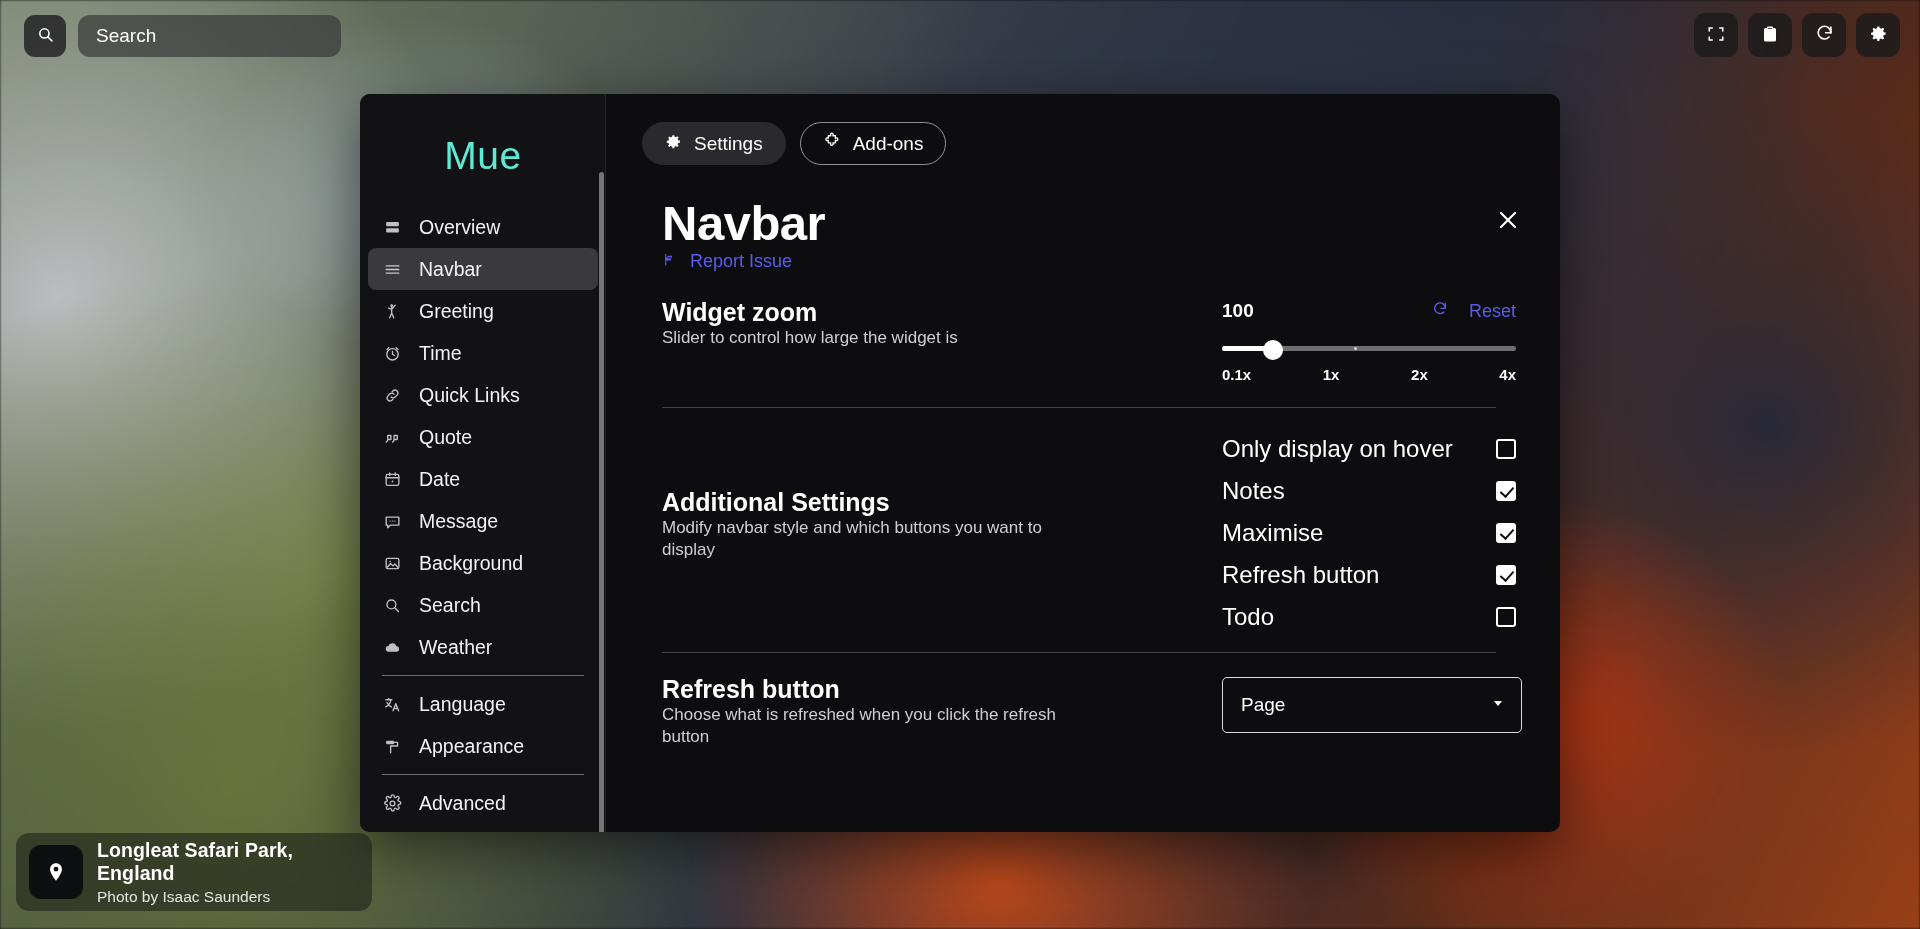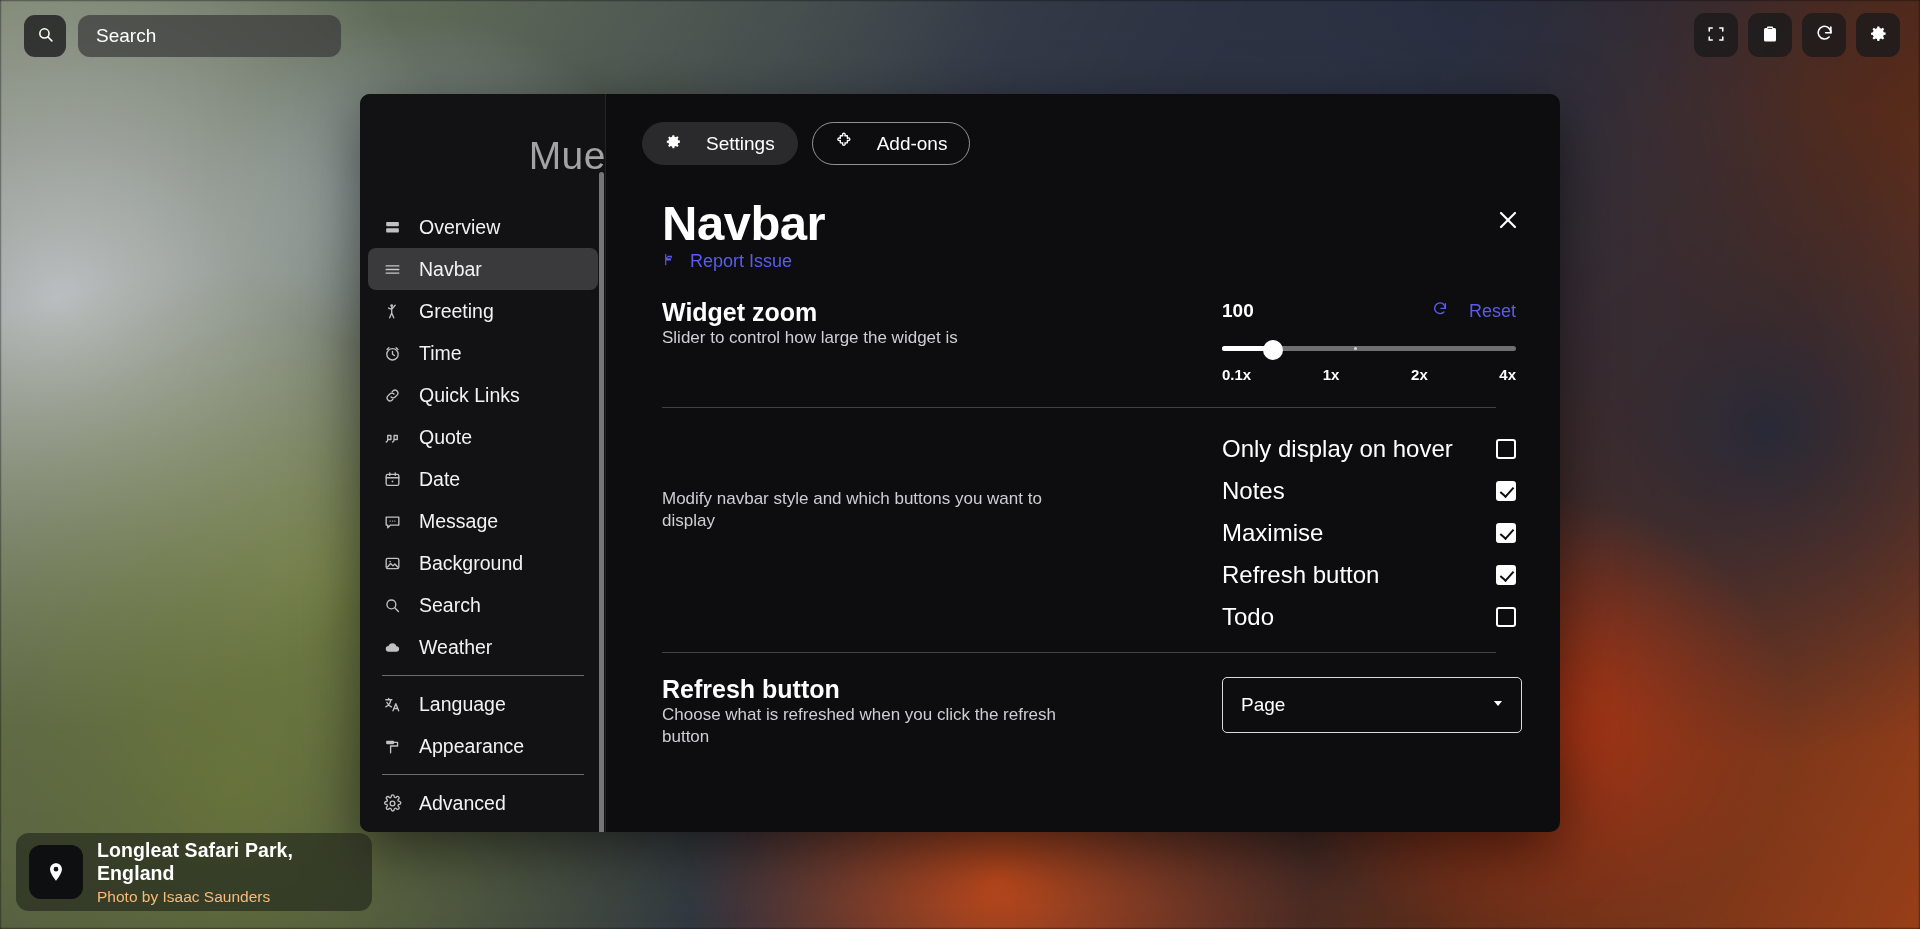--- a/index.html
+++ b/index.html
@@ -70,22 +70,22 @@
 
   
   .sidebar {
     width: 246px; flex: 0 0 246px;
     background: #121215;
     position: relative;
     display: flex; flex-direction: column;
     padding-top: 30px;
   }
   .brand {
-    color: #a3a3a3; font-size: 39px; font-weight: 400;
-    text-align: right; letter-spacing: 0.5px;
+    color: #5eead4; font-size: 39px; font-weight: 400;
+    text-align: center; letter-spacing: 0.5px;
     padding: 10px 0 28px 0;
   }
   .nav-scroll {
     flex: 1; overflow-y: hidden;
     padding: 0 8px;
   }
   .nav-item {
     display: flex; align-items: center;
     gap: 17px;
     height: 42px;
@@ -113,21 +113,21 @@
   .sidebar-divider-v {
     position: absolute; right: 0; top: 0; bottom: 0; width: 1px;
     background: rgba(255,255,255,0.08);
   }
 
   
   .content { flex: 1; position: relative; padding: 28px 44px 0 36px; overflow: hidden; }
 
   .tabs { display: flex; gap: 14px; align-items: center; }
   .tab {
-    display: flex; align-items: center; gap: 24px;
+    display: flex; align-items: center; gap: 12px;
     height: 43px; padding: 0 22px;
     border-radius: 22px;
     border: 1px solid rgba(255,255,255,0.55);
     background: transparent;
     color: #ffffff; font-size: 19px; font-weight: 500;
     cursor: pointer; white-space: nowrap;
     font-family: "Liberation Sans", sans-serif;
   }
   .tab.active { background: #2a2a2c; border-color: #2a2a2c; }
 
@@ -217,21 +217,21 @@
     display: flex; align-items: center; gap: 14px;
     padding: 0 13px;
   }
   .credit-ico {
     width: 54px; height: 54px; border-radius: 12px;
     background: #0e0f10;
     display: flex; align-items: center; justify-content: center;
     flex: 0 0 54px;
   }
   .credit-title { color: #ffffff; font-size: 19.5px; font-weight: 700; letter-spacing: 0.1px; }
-  .credit-sub { color: #fdba74; font-size: 15.5px; margin-top: 3px; }
+  .credit-sub { color: #e5e5e5; font-size: 15.5px; margin-top: 3px; }
 </style>
 </head>
 <body>
 
 <div id="bg"></div>
 <div id="bg-vignette"></div>
 
 <div class="topbar">
   <button class="search-btn">
     <span>
@@ -493,20 +493,21 @@
             <span>2x</span>
             <span>4x</span>
           </div>
       </div>
     </div>
 
     <div class="hr"></div>
 
     <div class="section" style="padding-top:18px;">
       <div class="section-left" style="padding-top:62px;">
+        <div class="section-title">Additional Settings</div>
         <div class="section-sub">Modify navbar style and which buttons you want to display</div>
       </div>
       <div class="section-right" id="checkbox-list">
           <div class="cb-row">
             <span class="cb-label">Only display on hover</span>
             <div class="cb"></div>
           </div>
           <div class="cb-row">
             <span class="cb-label">Notes</span>
             <div class="cb checked"></div>

